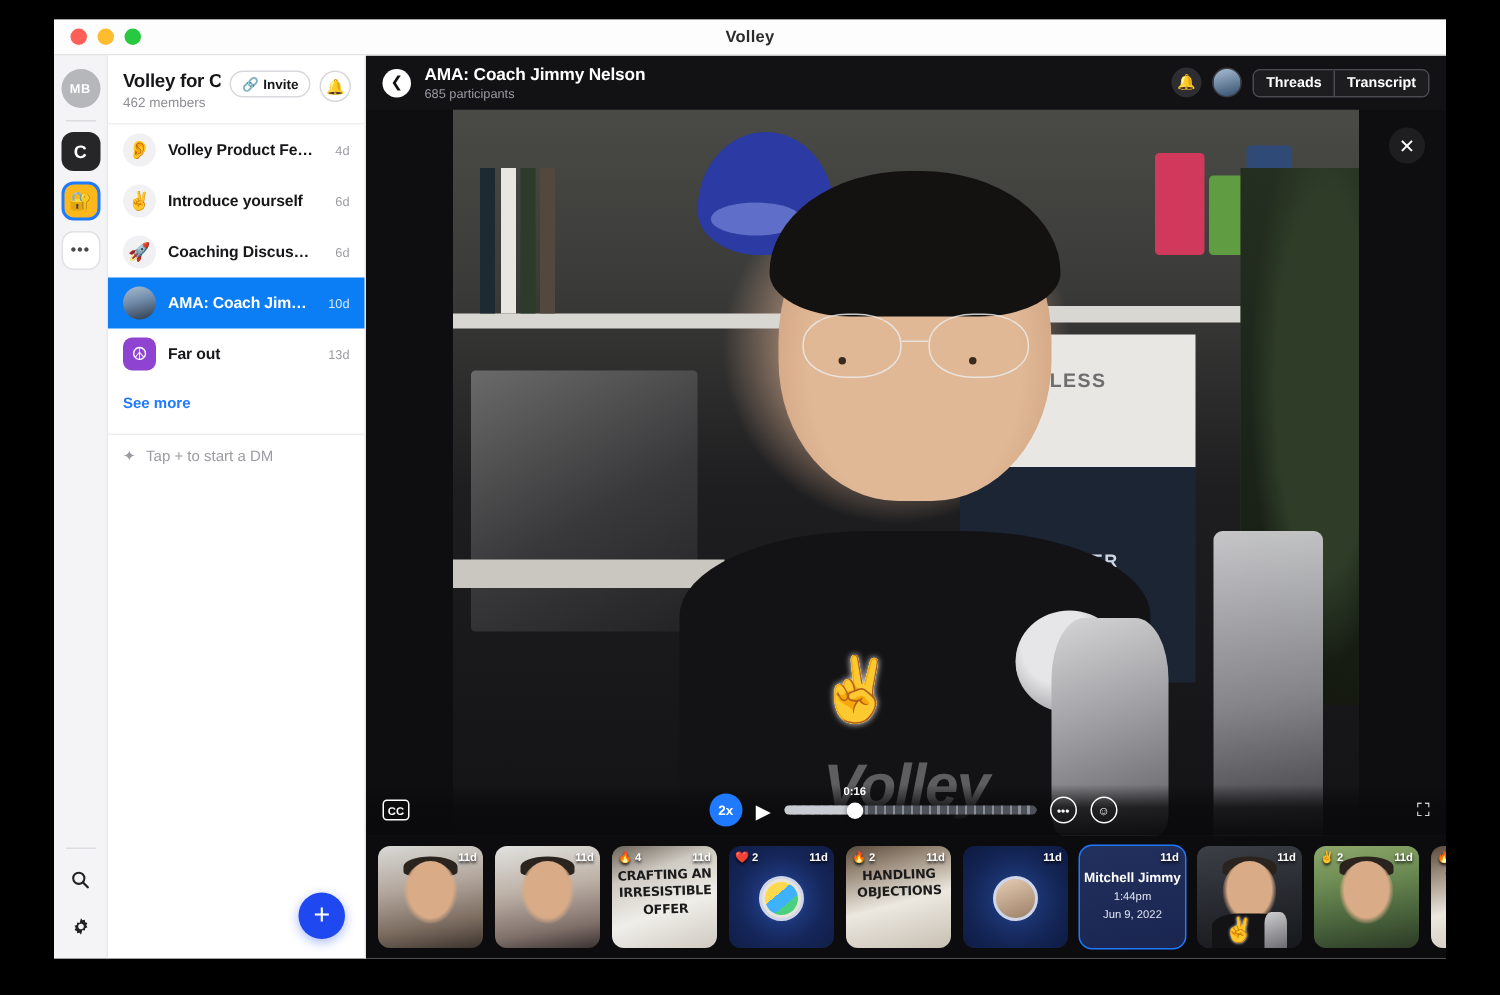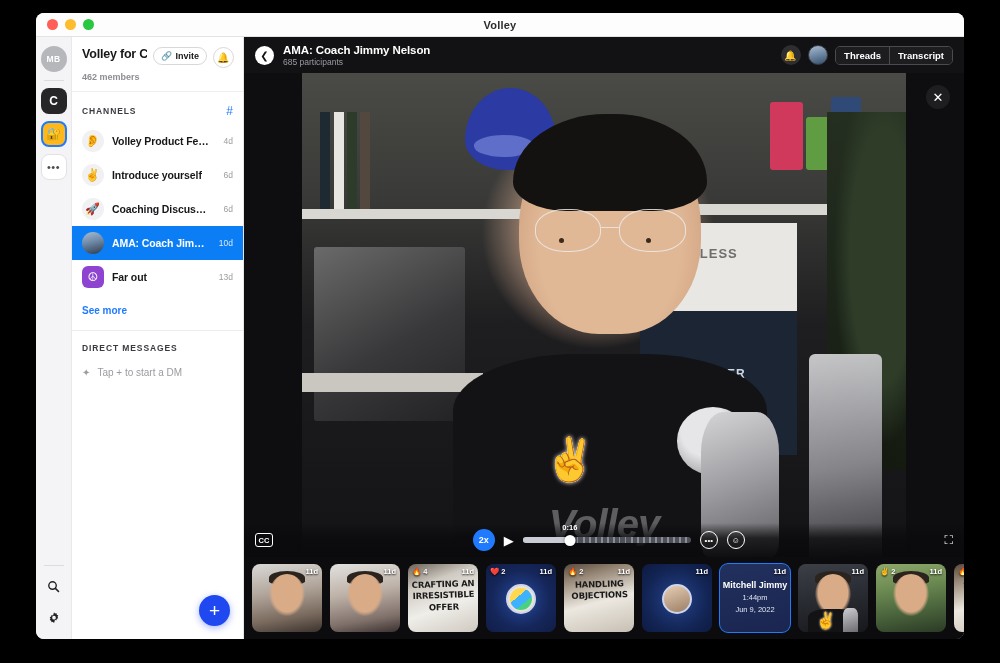--- a/index.html
+++ b/index.html
@@ -9,21 +9,21 @@
     font-family: "Liberation Sans", sans-serif;
     overflow: hidden;
   }
 
   
   .window {
     position: absolute;
     left: 36px; top: 13px;
     width: 928px; height: 626px;
     background: #fff;
-    border-radius: 8px;
+    border-radius: 0;
     overflow: hidden;
     display: flex;
     flex-direction: column;
     box-shadow: 0 6px 30px rgba(0,0,0,.55);
   }
 
   
   .titlebar {
     height: 24px; flex: 0 0 24px;
     background: #fdfdfd;
@@ -95,21 +95,21 @@
   .ws-head {
     padding: 10px 9px 9px 10px;
     display: flex; align-items: flex-start; gap: 6px;
     border-bottom: 1px solid #efeff1;
   }
   .ws-texts { flex: 1; min-width: 0; }
   .ws-title {
     font-size: 12.5px; font-weight: bold; color: #17171a;
     letter-spacing: -.2px; white-space: nowrap; overflow: hidden;
   }
-  .ws-members { font-size: 9px; color: #8d8d93; margin-top: 11px; font-weight: bold; }
+  .ws-members { font-size: 9px; color: #8d8d93; margin-top: 2px; }
   .invite-btn {
     display: flex; align-items: center; gap: 3px;
     border: 1px solid #d8d8dc; border-radius: 11px;
     padding: 3px 7px; font-size: 9px; font-weight: bold; color: #17171a;
     background: #fff; white-space: nowrap;
   }
   .bell-btn {
     width: 21px; height: 21px; border-radius: 50%;
     border: 1px solid #d8d8dc; background:#fff;
     display: flex; align-items: center; justify-content: center;
@@ -495,24 +495,20 @@
         </div>
         <div class="invite-btn">
           <span>🔗</span>
           <span>Invite</span>
         </div>
         <div class="bell-btn">
           <span>🔔</span>
         </div>
       </div>
 
-      <div class="sec-head">
-        <span class="sec-title">CHANNELS</span>
-        <span class="sec-action">#</span>
-      </div>
 
       <div class="chan-list">
         <div class="chan">
           <div class="chan-ava">👂</div>
           <div class="chan-name">Volley Product Feed…</div>
           <div class="chan-time">4d</div>
         </div>
         <div class="chan">
           <div class="chan-ava">✌️</div>
           <div class="chan-name">Introduce yourself</div>
@@ -531,23 +527,20 @@
         <div class="chan">
           <div class="chan-ava purple">☮</div>
           <div class="chan-name">Far out</div>
           <div class="chan-time">13d</div>
         </div>
       </div>
 
       <div class="see-more">See more</div>
       <div class="side-div"></div>
 
-      <div class="sec-head">
-        <span class="sec-title">DIRECT MESSAGES</span>
-      </div>
       <div class="dm-empty">
         <span>✦</span>
         <span>Tap + to start a DM</span>
       </div>
 
       <div class="fab">+</div>
     </div>
 
     <div class="main">
 

